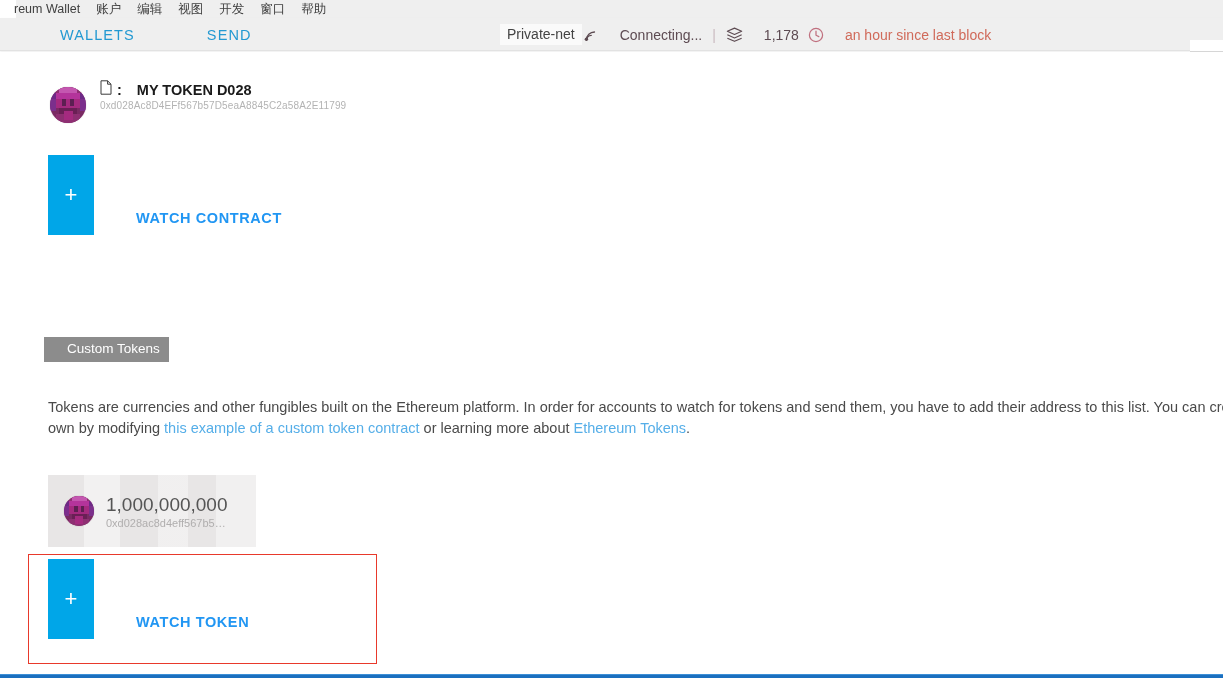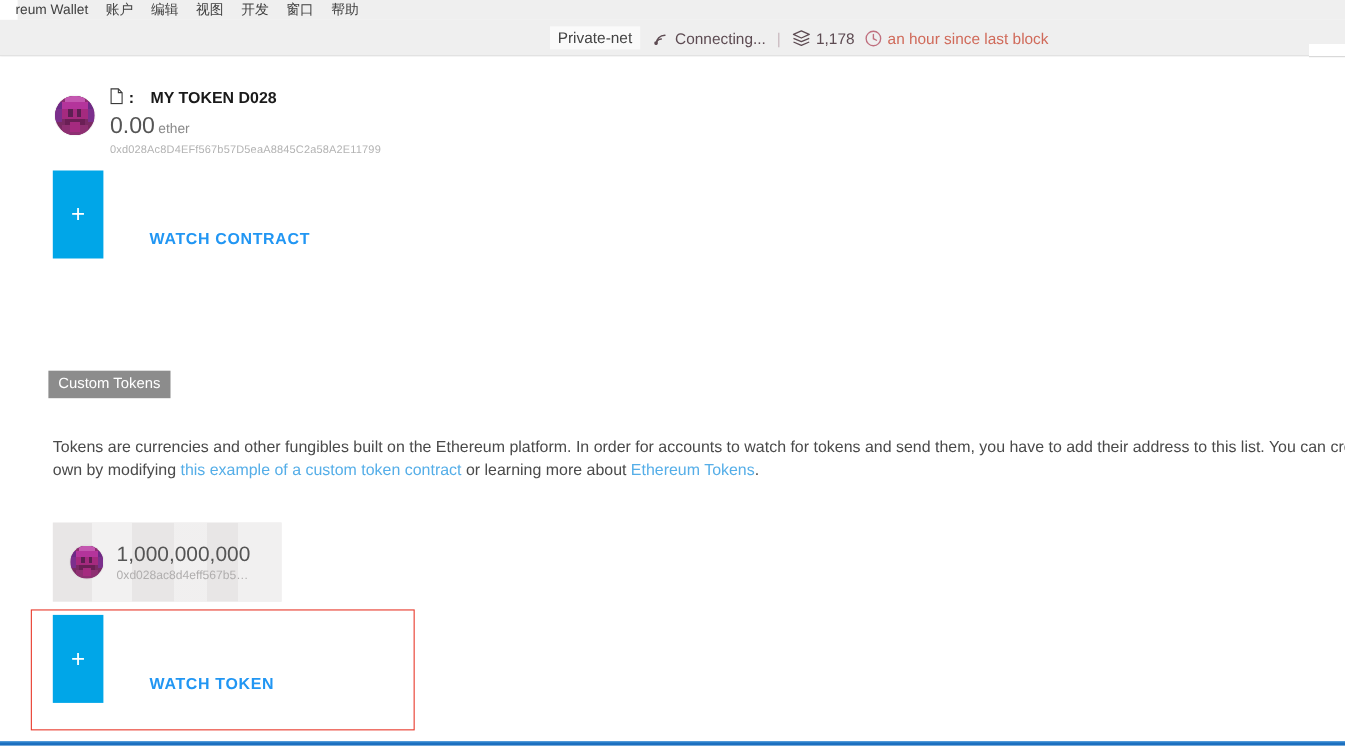--- a/index.html
+++ b/index.html
@@ -50,25 +50,24 @@
     position: absolute; top: 0; left: 500px; height: 33px;
     display: flex; align-items: center;
     font-size: 14px; color: #5d4b52;
     white-space: nowrap;
   }
   .netbadge {
     background: #fafafa;
     color: #444;
     padding: 2px 7px 3px 7px;
     font-size: 14px;
-    margin-right: 10px;
     line-height: 16px;
   }
   .st-group { display: flex; align-items: center; margin-right: 9px; color: #5d4b52; }
-  .st-group .lbl { margin-left: 5px; }
+  .st-group .lbl { margin-left: 21px; }
   .st-sep { color: #c9b9bf; margin: 0 10px 0 1px; }
   .st-warn { color: #d06a5a; }
   .ico { display: inline-block; line-height: 0; }
 
   
   .scroll-nub {
     position: absolute; top: 40px; left: 1190px;
     width: 33px; height: 11px;
     background: #ffffff;
   }
@@ -119,21 +118,21 @@
     color: #2196f3; font-size: 14.5px; font-weight: bold;
     letter-spacing: 0.6px; margin-left: 42px; cursor: pointer; margin-top: 45px;
   }
   #watch-contract-row { position: absolute; top: 103px; left: 48px; }
 
   
   .section-badge {
     position: absolute; top: 285px; left: 44px;
     background: #8c8c8c; color: #fff;
     font-size: 13.5px;
-    padding: 4px 9px 5px 9px;
+    padding: 4px 9px 5px 23px;
     line-height: 16px;
   }
 
   
   .desc {
     position: absolute; top: 345px; left: 48px;
     width: 1250px;
     font-size: 14.5px; color: #4a4a4a; line-height: 21px;
   }
   .desc a { color: #55aee8; text-decoration: none; cursor: pointer; }
@@ -191,20 +190,24 @@
     <span class="mb-item">账户</span>
     <span class="mb-item">编辑</span>
     <span class="mb-item">视图</span>
     <span class="mb-item">开发</span>
     <span class="mb-item">窗口</span>
     <span class="mb-item">帮助</span>
   </div>
 
   <div class="navbar">
 
+    <div class="nav-links">
+      <span class="nav-link">WALLETS</span>
+      <span class="nav-link">SEND</span>
+    </div>
 
     <div class="statusbar">
 
       <span class="netbadge">Private-net</span>
 
       <span class="st-group">
         <span class="ico">
           <svg width="17" height="15" viewBox="0 0 17 15">
             <g fill="none" stroke="#5d4b52" stroke-width="1.3" stroke-linecap="round">
               <path d="M4.5 13 C4.5 8.5 8 5 12.5 5"></path>
@@ -272,23 +275,20 @@
         <div class="acct-title">
           <span class="doc-ico">
             <svg width="12" height="15" viewBox="0 0 12 15">
               <path d="M1 0.8 L7.6 0.8 L11 4.2 L11 14.2 L1 14.2 Z" fill="#ffffff" stroke="#3a3a3a" stroke-width="1"></path>
               <path d="M7.6 0.8 L7.6 4.2 L11 4.2" fill="none" stroke="#3a3a3a" stroke-width="1"></path>
             </svg>
           </span>
           <span>:</span>
           <span style="margin-left:15px">MY TOKEN D028</span>
         </div>
-        <div class="acct-balance">
-          <span>0.00</span><span class="unit">ether</span>
-        </div>
         <div class="acct-addr">0xd028Ac8D4EFf567b57D5eaA8845C2a58A2E11799</div>
       </div>
     </div>
 
     <div class="action-row" id="watch-contract-row">
       <div class="plus-box">+</div>
       <div class="action-label">WATCH CONTRACT</div>
     </div>
 
     <div class="section-badge">Custom Tokens</div>

